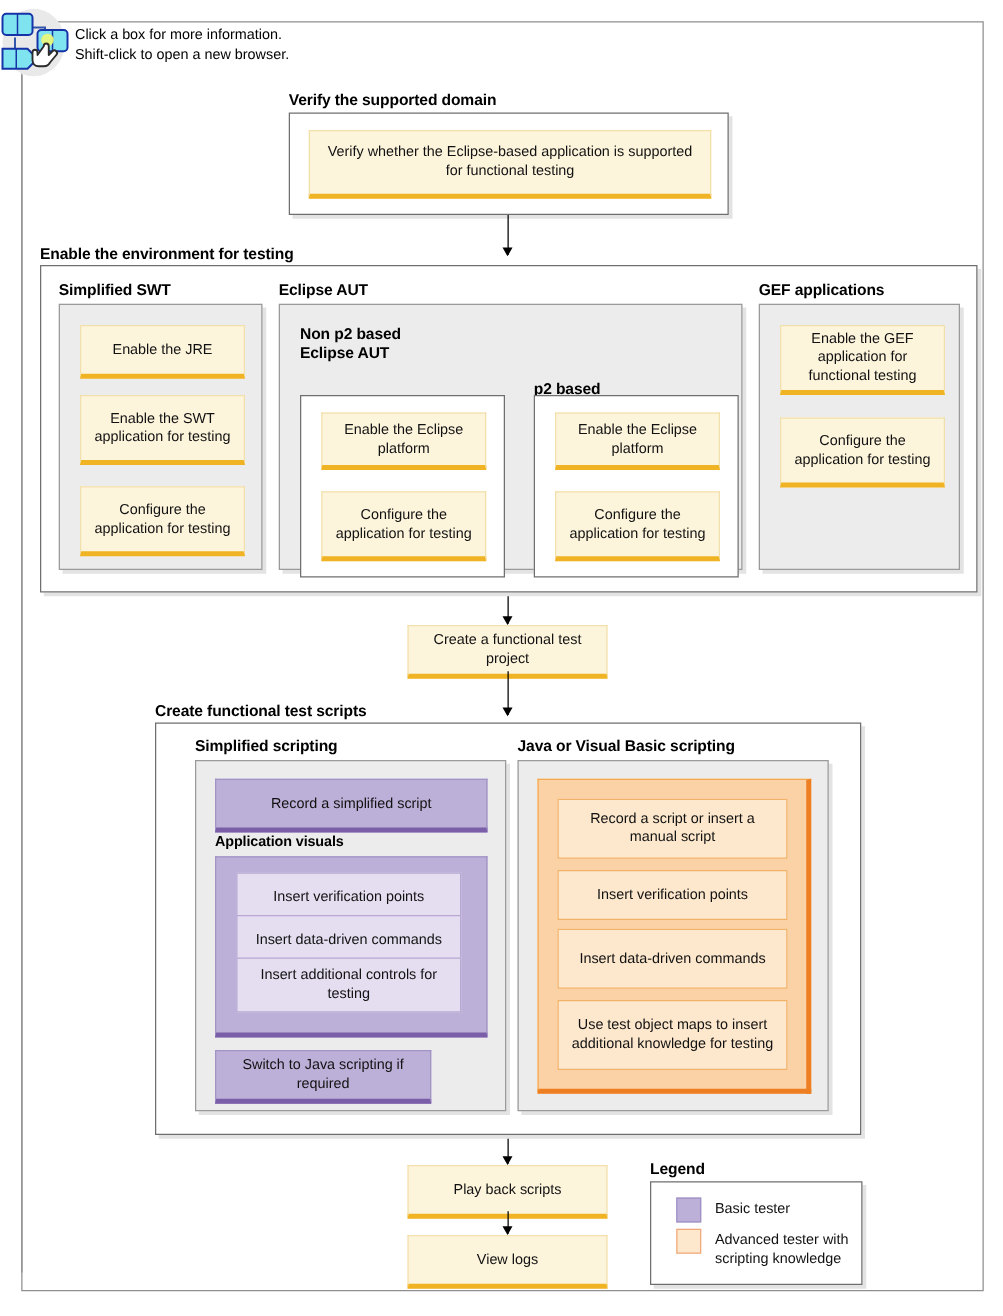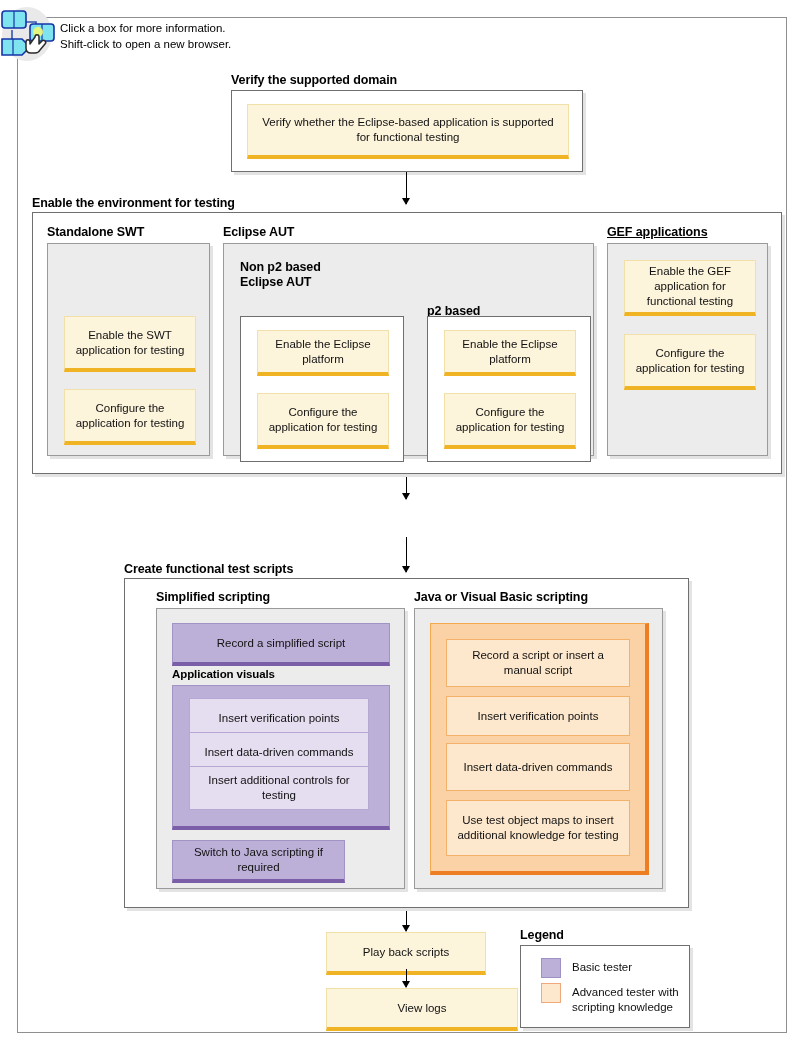--- a/index.html
+++ b/index.html
@@ -204,22 +204,25 @@
       <span class="label">Verify whether the Eclipse-based application is supported for functional testing</span>
     </div>
   </div>
 
   <div class="vline" style="left:406px; top:172px; height:32px;"></div>
   <div class="arrowhead" style="left:402px; top:198px;"></div>
 
   <div class="group-title" style="left:32px; top:196px;">Enable the environment for testing</div>
   <div class="group-box" style="left:32px; top:212px; width:750px; height:262px;">
 
-    <div class="group-title" style="left:14px; top:12px;">Standalone SWT</div>
+    <div class="group-title" style="left:14px; top:12px;">Simplified SWT</div>
     <div class="sub-box" style="left:14px; top:30px; width:163px; height:213px;">
+      <div class="node yellow center" style="left:16px; top:16px; width:132px; height:39px;">
+        <span class="label">Enable the JRE</span>
+      </div>
       <div class="node yellow left" style="left:16px; top:72px; width:132px; height:56px;">
         <span class="label">Enable the SWT application for testing</span>
       </div>
       <div class="node yellow left" style="left:16px; top:145px; width:132px; height:56px;">
         <span class="label">Configure the application for testing</span>
       </div>
     </div>
 
     <div class="group-title" style="left:190px; top:12px;">Eclipse AUT</div>
     <div class="sub-box" style="left:190px; top:30px; width:371px; height:213px;">
@@ -244,34 +247,37 @@
       <div class="plain-box" style="left:203px; top:52px; width:164px; height:146px;">
         <div class="node yellow left" style="left:16px; top:13px; width:132px; height:46px;">
           <span class="label">Enable the Eclipse platform</span>
         </div>
         <div class="node yellow left" style="left:16px; top:76px; width:132px; height:56px;">
           <span class="label">Configure the application for testing</span>
         </div>
       </div>
     </div>
 
-    <div class="group-title" style="left:574px; top:12px;text-decoration:underline;">GEF applications</div>
+    <div class="group-title" style="left:574px; top:12px;">GEF applications</div>
     <div class="sub-box" style="left:574px; top:30px; width:161px; height:213px;">
       <div class="node yellow left" style="left:16px; top:16px; width:132px; height:56px;">
         <span class="label">Enable the GEF application for functional testing</span>
       </div>
       <div class="node yellow left" style="left:16px; top:90px; width:132px; height:56px;">
         <span class="label">Configure the application for testing</span>
       </div>
     </div>
   </div>
 
   <div class="vline" style="left:406px; top:477px; height:22px;"></div>
   <div class="arrowhead" style="left:402px; top:493px;"></div>
 
+  <div class="node yellow center" style="left:326px; top:500px; width:160px; height:36px;">
+    <span class="label">Create a functional test project</span>
+  </div>
 
   <div class="vline" style="left:406px; top:537px; height:35px;"></div>
   <div class="arrowhead" style="left:402px; top:566px;"></div>
 
   <div class="group-title" style="left:124px; top:562px;">Create functional test scripts</div>
   <div class="group-box" style="left:124px; top:578px; width:565px; height:330px;">
 
     <div class="group-title" style="left:31px; top:11px;">Simplified scripting</div>
     <div class="sub-box" style="left:31px; top:29px; width:249px; height:281px;">
 
@@ -321,21 +327,21 @@
   <div class="vline" style="left:406px; top:911px; height:20px;"></div>
   <div class="arrowhead" style="left:402px; top:925px;"></div>
 
   <div class="node yellow center" style="left:326px; top:932px; width:160px; height:36px;">
     <span class="label">Play back scripts</span>
   </div>
 
   <div class="vline" style="left:406px; top:969px; height:18px;"></div>
   <div class="arrowhead" style="left:402px; top:981px;"></div>
 
-  <div class="node yellow center" style="left:326px; top:988px; width:192px; height:36px;">
+  <div class="node yellow center" style="left:326px; top:988px; width:160px; height:36px;">
     <span class="label">View logs</span>
   </div>
 
   <div class="group-title" style="left:520px; top:928px;">Legend</div>
   <div class="legend-box" style="left:520px; top:945px; width:170px; height:83px;">
     <div class="legend-row" style="left:20px; top:12px; width:142px;">
       <div class="legend-swatch swatch-purple"></div>
       <div class="legend-label">Basic tester</div>
     </div>
     <div class="legend-row" style="left:20px; top:37px; width:142px;">

